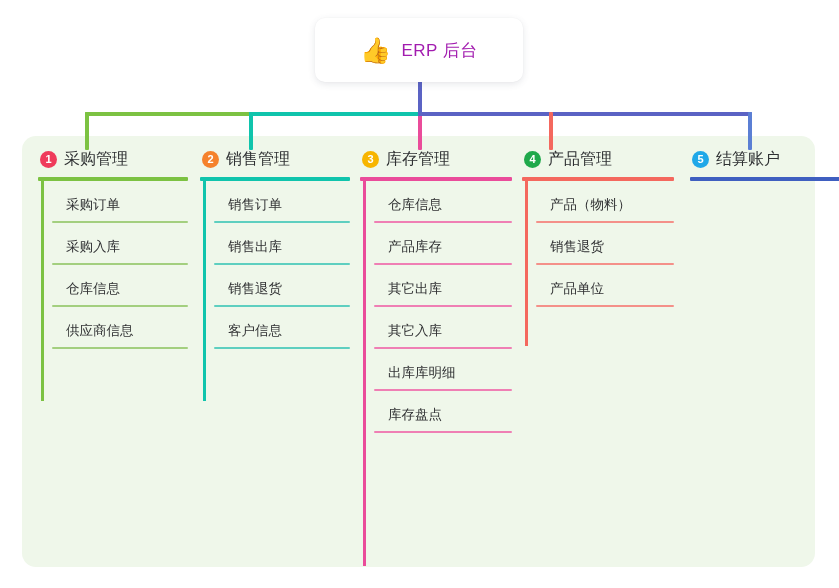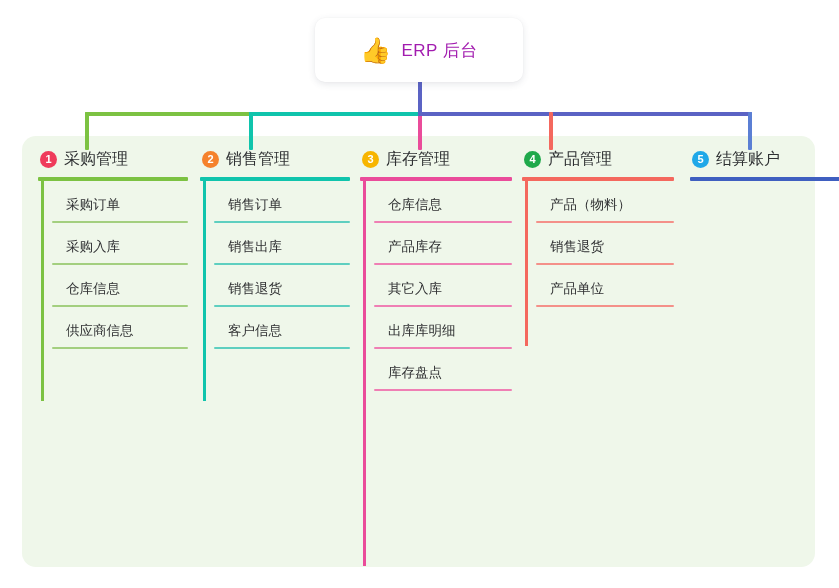--- a/index.html
+++ b/index.html
@@ -158,20 +158,24 @@
         <div class="spine" style="background: rgb(234, 76, 154); height: 385px;"></div>
         <div class="item">
           <span class="item-label">仓库信息</span>
           <div class="item-rule" style="background: rgb(239, 127, 180);"></div>
         </div>
         <div class="item">
           <span class="item-label">产品库存</span>
           <div class="item-rule" style="background: rgb(239, 127, 180);"></div>
         </div>
         <div class="item">
+          <span class="item-label">其它出库</span>
+          <div class="item-rule" style="background: rgb(239, 127, 180);"></div>
+        </div>
+        <div class="item">
           <span class="item-label">其它入库</span>
           <div class="item-rule" style="background: rgb(239, 127, 180);"></div>
         </div>
         <div class="item">
           <span class="item-label">出库库明细</span>
           <div class="item-rule" style="background: rgb(239, 127, 180);"></div>
         </div>
         <div class="item">
           <span class="item-label">库存盘点</span>
           <div class="item-rule" style="background: rgb(239, 127, 180);"></div>

